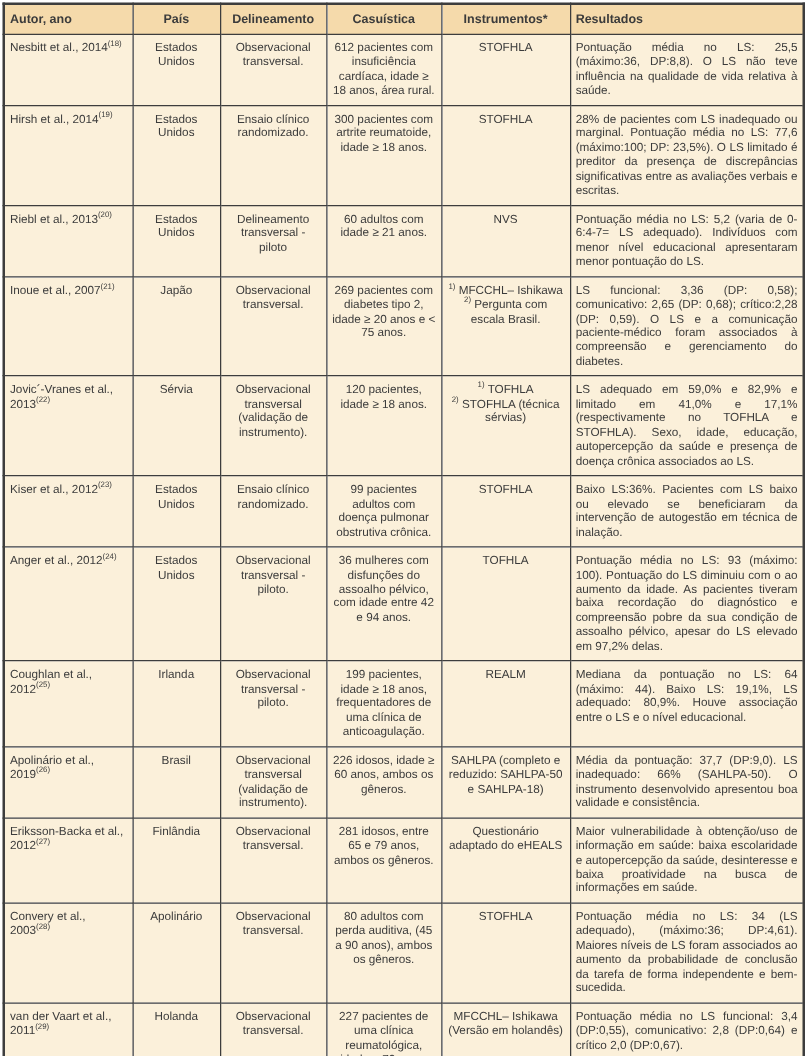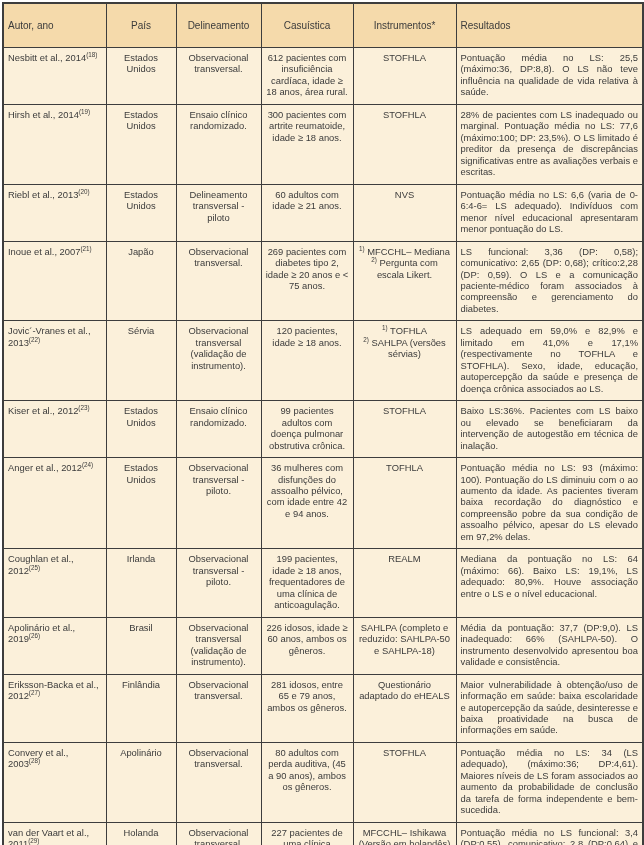--- a/index.html
+++ b/index.html
@@ -26,23 +26,23 @@
     margin: 2px;
     border: 2px solid var(--border-color);
   }
   .studies th, .studies td {
     border: 1px solid var(--border-color);
     overflow: hidden;
     word-wrap: break-word;
   }
   .studies th {
     background: var(--header-bg);
-    font-weight: normal;
+    font-weight: bold;
     font-size: 10px;
-    padding: 16px 4px;
+    padding: 6px 4px;
     text-align: center;
     vertical-align: middle;
   }
   .studies th.col-author, .studies th.col-results {
     text-align: left;
   }
   .studies td {
     background: var(--cell-bg);
     font-size: 9.4px;
     line-height: 1.22;
@@ -102,41 +102,41 @@
         <td class="col-results">28% de pacientes com LS inadequado ou marginal. Pontuação média no LS: 77,6 (máximo:100; DP: 23,5%). O LS limitado é preditor da presença de discrepâncias significativas entre as avaliações verbais e escritas.</td>
       </tr>
       <tr>
         <td class="col-author"><span>Riebl et al., 2013</span><sup class="ref">(20)</sup></td>
         <td class="col-country">Estados Unidos</td>
         <td class="col-design">Delineamento transversal - piloto</td>
         <td class="col-sample">60 adultos com idade ≥ 21 anos.</td>
         <td class="col-instruments">
           <div class="instr-line"><span>NVS</span></div>
         </td>
-        <td class="col-results">Pontuação média no LS: 6,6 (varia de 0-6:4-6= LS adequado). Indivíduos com menor nível educacional apresentaram menor pontuação do LS.</td>
+        <td class="col-results">Pontuação média no LS: 5,2 (varia de 0-6:4-7= LS adequado). Indivíduos com menor nível educacional apresentaram menor pontuação do LS.</td>
       </tr>
       <tr>
         <td class="col-author"><span>Inoue et al., 2007</span><sup class="ref">(21)</sup></td>
         <td class="col-country">Japão</td>
         <td class="col-design">Observacional transversal.</td>
         <td class="col-sample">269 pacientes com diabetes tipo 2, idade ≥ 20 anos e &lt; 75 anos.</td>
         <td class="col-instruments">
-          <div class="instr-line"><sup class="ref">1)</sup> <span>MFCCHL– Mediana</span></div>
-          <div class="instr-line"><sup class="ref">2)</sup> <span>Pergunta com escala Likert.</span></div>
+          <div class="instr-line"><sup class="ref">1)</sup> <span>MFCCHL– Ishikawa</span></div>
+          <div class="instr-line"><sup class="ref">2)</sup> <span>Pergunta com escala Brasil.</span></div>
         </td>
         <td class="col-results">LS funcional: 3,36 (DP: 0,58); comunicativo: 2,65 (DP: 0,68); crítico:2,28 (DP: 0,59). O LS e a comunicação paciente-médico foram associados à compreensão e gerenciamento do diabetes.</td>
       </tr>
       <tr>
         <td class="col-author"><span>Jovic´-Vranes et al., 2013</span><sup class="ref">(22)</sup></td>
         <td class="col-country">Sérvia</td>
         <td class="col-design">Observacional transversal (validação de instrumento).</td>
         <td class="col-sample">120 pacientes, idade ≥ 18 anos.</td>
         <td class="col-instruments">
           <div class="instr-line"><sup class="ref">1)</sup> <span>TOFHLA</span></div>
-          <div class="instr-line"><sup class="ref">2)</sup> <span>SAHLPA (versões sérvias)</span></div>
+          <div class="instr-line"><sup class="ref">2)</sup> <span>STOFHLA (técnica sérvias)</span></div>
         </td>
         <td class="col-results">LS adequado em 59,0% e 82,9% e limitado em 41,0% e 17,1% (respectivamente no TOFHLA e STOFHLA). Sexo, idade, educação, autopercepção da saúde e presença de doença crônica associados ao LS.</td>
       </tr>
       <tr>
         <td class="col-author"><span>Kiser et al., 2012</span><sup class="ref">(23)</sup></td>
         <td class="col-country">Estados Unidos</td>
         <td class="col-design">Ensaio clínico randomizado.</td>
         <td class="col-sample">99 pacientes adultos com doença pulmonar obstrutiva crônica.</td>
         <td class="col-instruments">
           <div class="instr-line"><span>STOFHLA</span></div>
@@ -154,21 +154,21 @@
         <td class="col-results">Pontuação média no LS: 93 (máximo: 100). Pontuação do LS diminuiu com o ao aumento da idade. As pacientes tiveram baixa recordação do diagnóstico e compreensão pobre da sua condição de assoalho pélvico, apesar do LS elevado em 97,2% delas.</td>
       </tr>
       <tr>
         <td class="col-author"><span>Coughlan et al., 2012</span><sup class="ref">(25)</sup></td>
         <td class="col-country">Irlanda</td>
         <td class="col-design">Observacional transversal - piloto.</td>
         <td class="col-sample">199 pacientes, idade ≥ 18 anos, frequentadores de uma clínica de anticoagulação.</td>
         <td class="col-instruments">
           <div class="instr-line"><span>REALM</span></div>
         </td>
-        <td class="col-results">Mediana da pontuação no LS: 64 (máximo: 66). Baixo LS: 19,1%, LS adequado: 80,9%. Houve associação entre o LS e o nível educacional.</td>
+        <td class="col-results">Mediana da pontuação no LS: 64 (máximo: 44). Baixo LS: 19,1%, LS adequado: 80,9%. Houve associação entre o LS e o nível educacional.</td>
       </tr>
       <tr>
         <td class="col-author"><span>Apolinário et al., 2019</span><sup class="ref">(26)</sup></td>
         <td class="col-country">Brasil</td>
         <td class="col-design">Observacional transversal (validação de instrumento).</td>
         <td class="col-sample">226 idosos, idade ≥ 60 anos, ambos os gêneros.</td>
         <td class="col-instruments">
           <div class="instr-line"><span>SAHLPA (completo e reduzido: SAHLPA-50 e SAHLPA-18)</span></div>
         </td>
         <td class="col-results">Média da pontuação: 37,7 (DP:9,0). LS inadequado: 66% (SAHLPA-50). O instrumento desenvolvido apresentou boa validade e consistência.</td>

